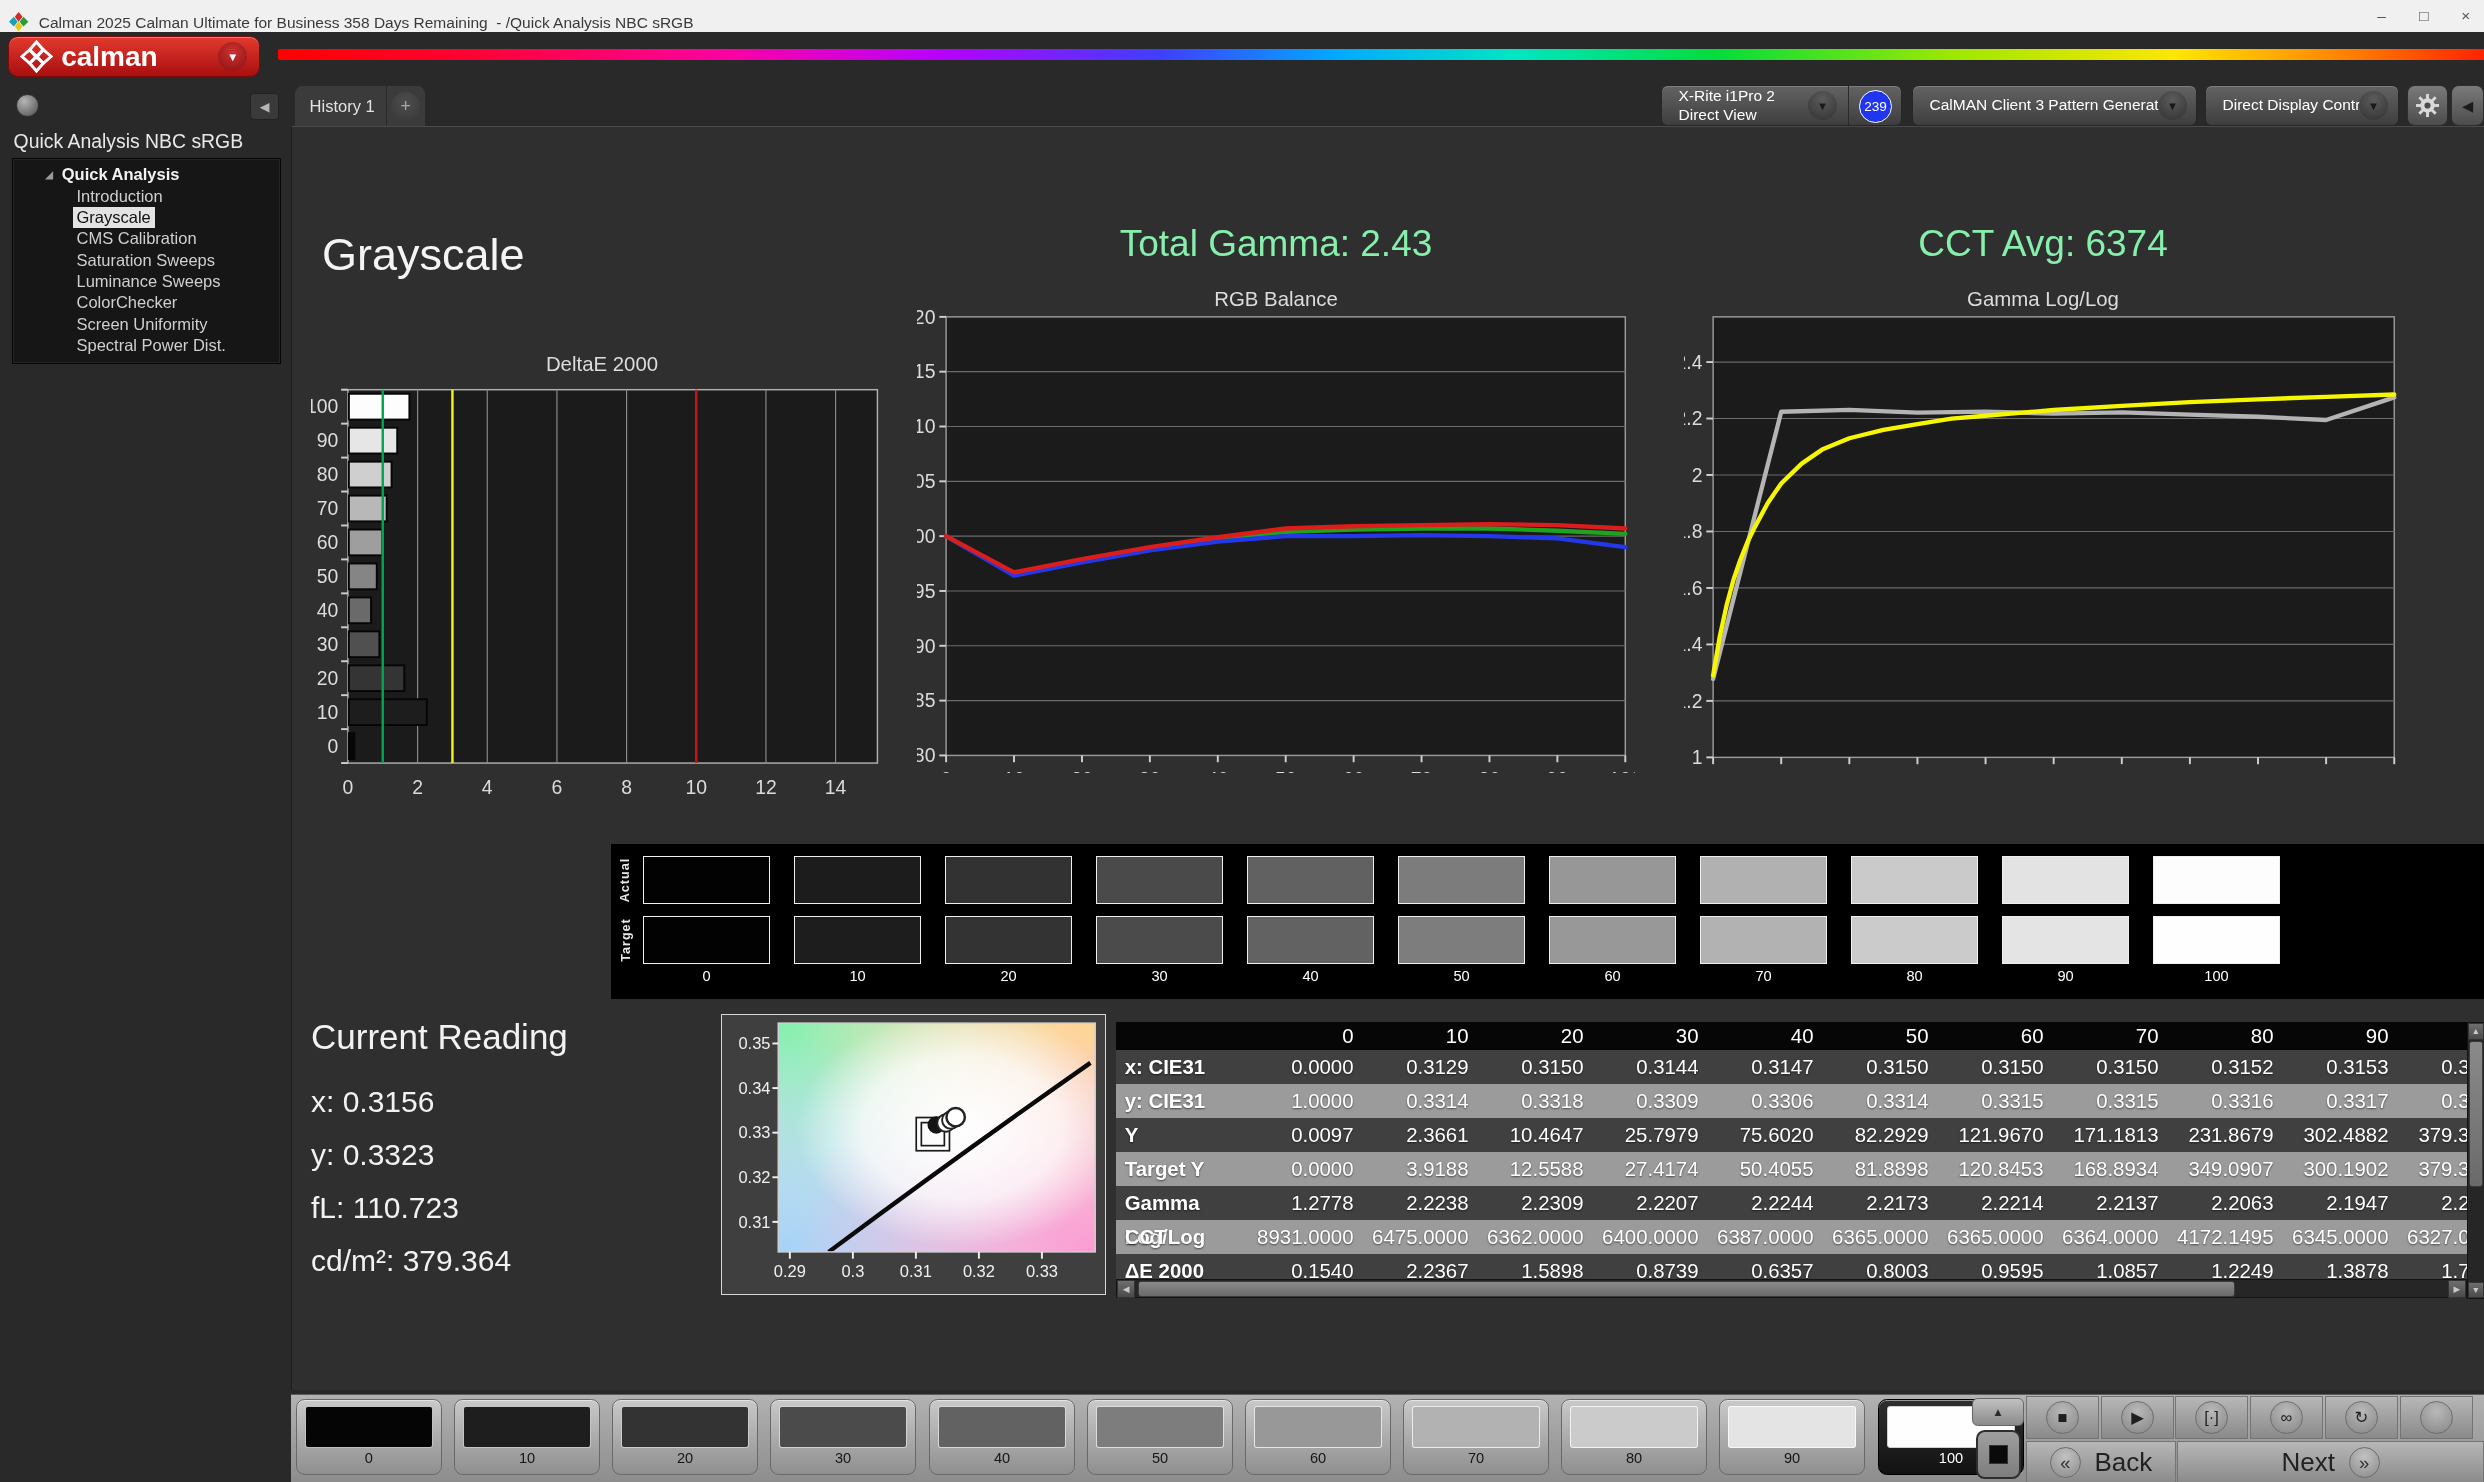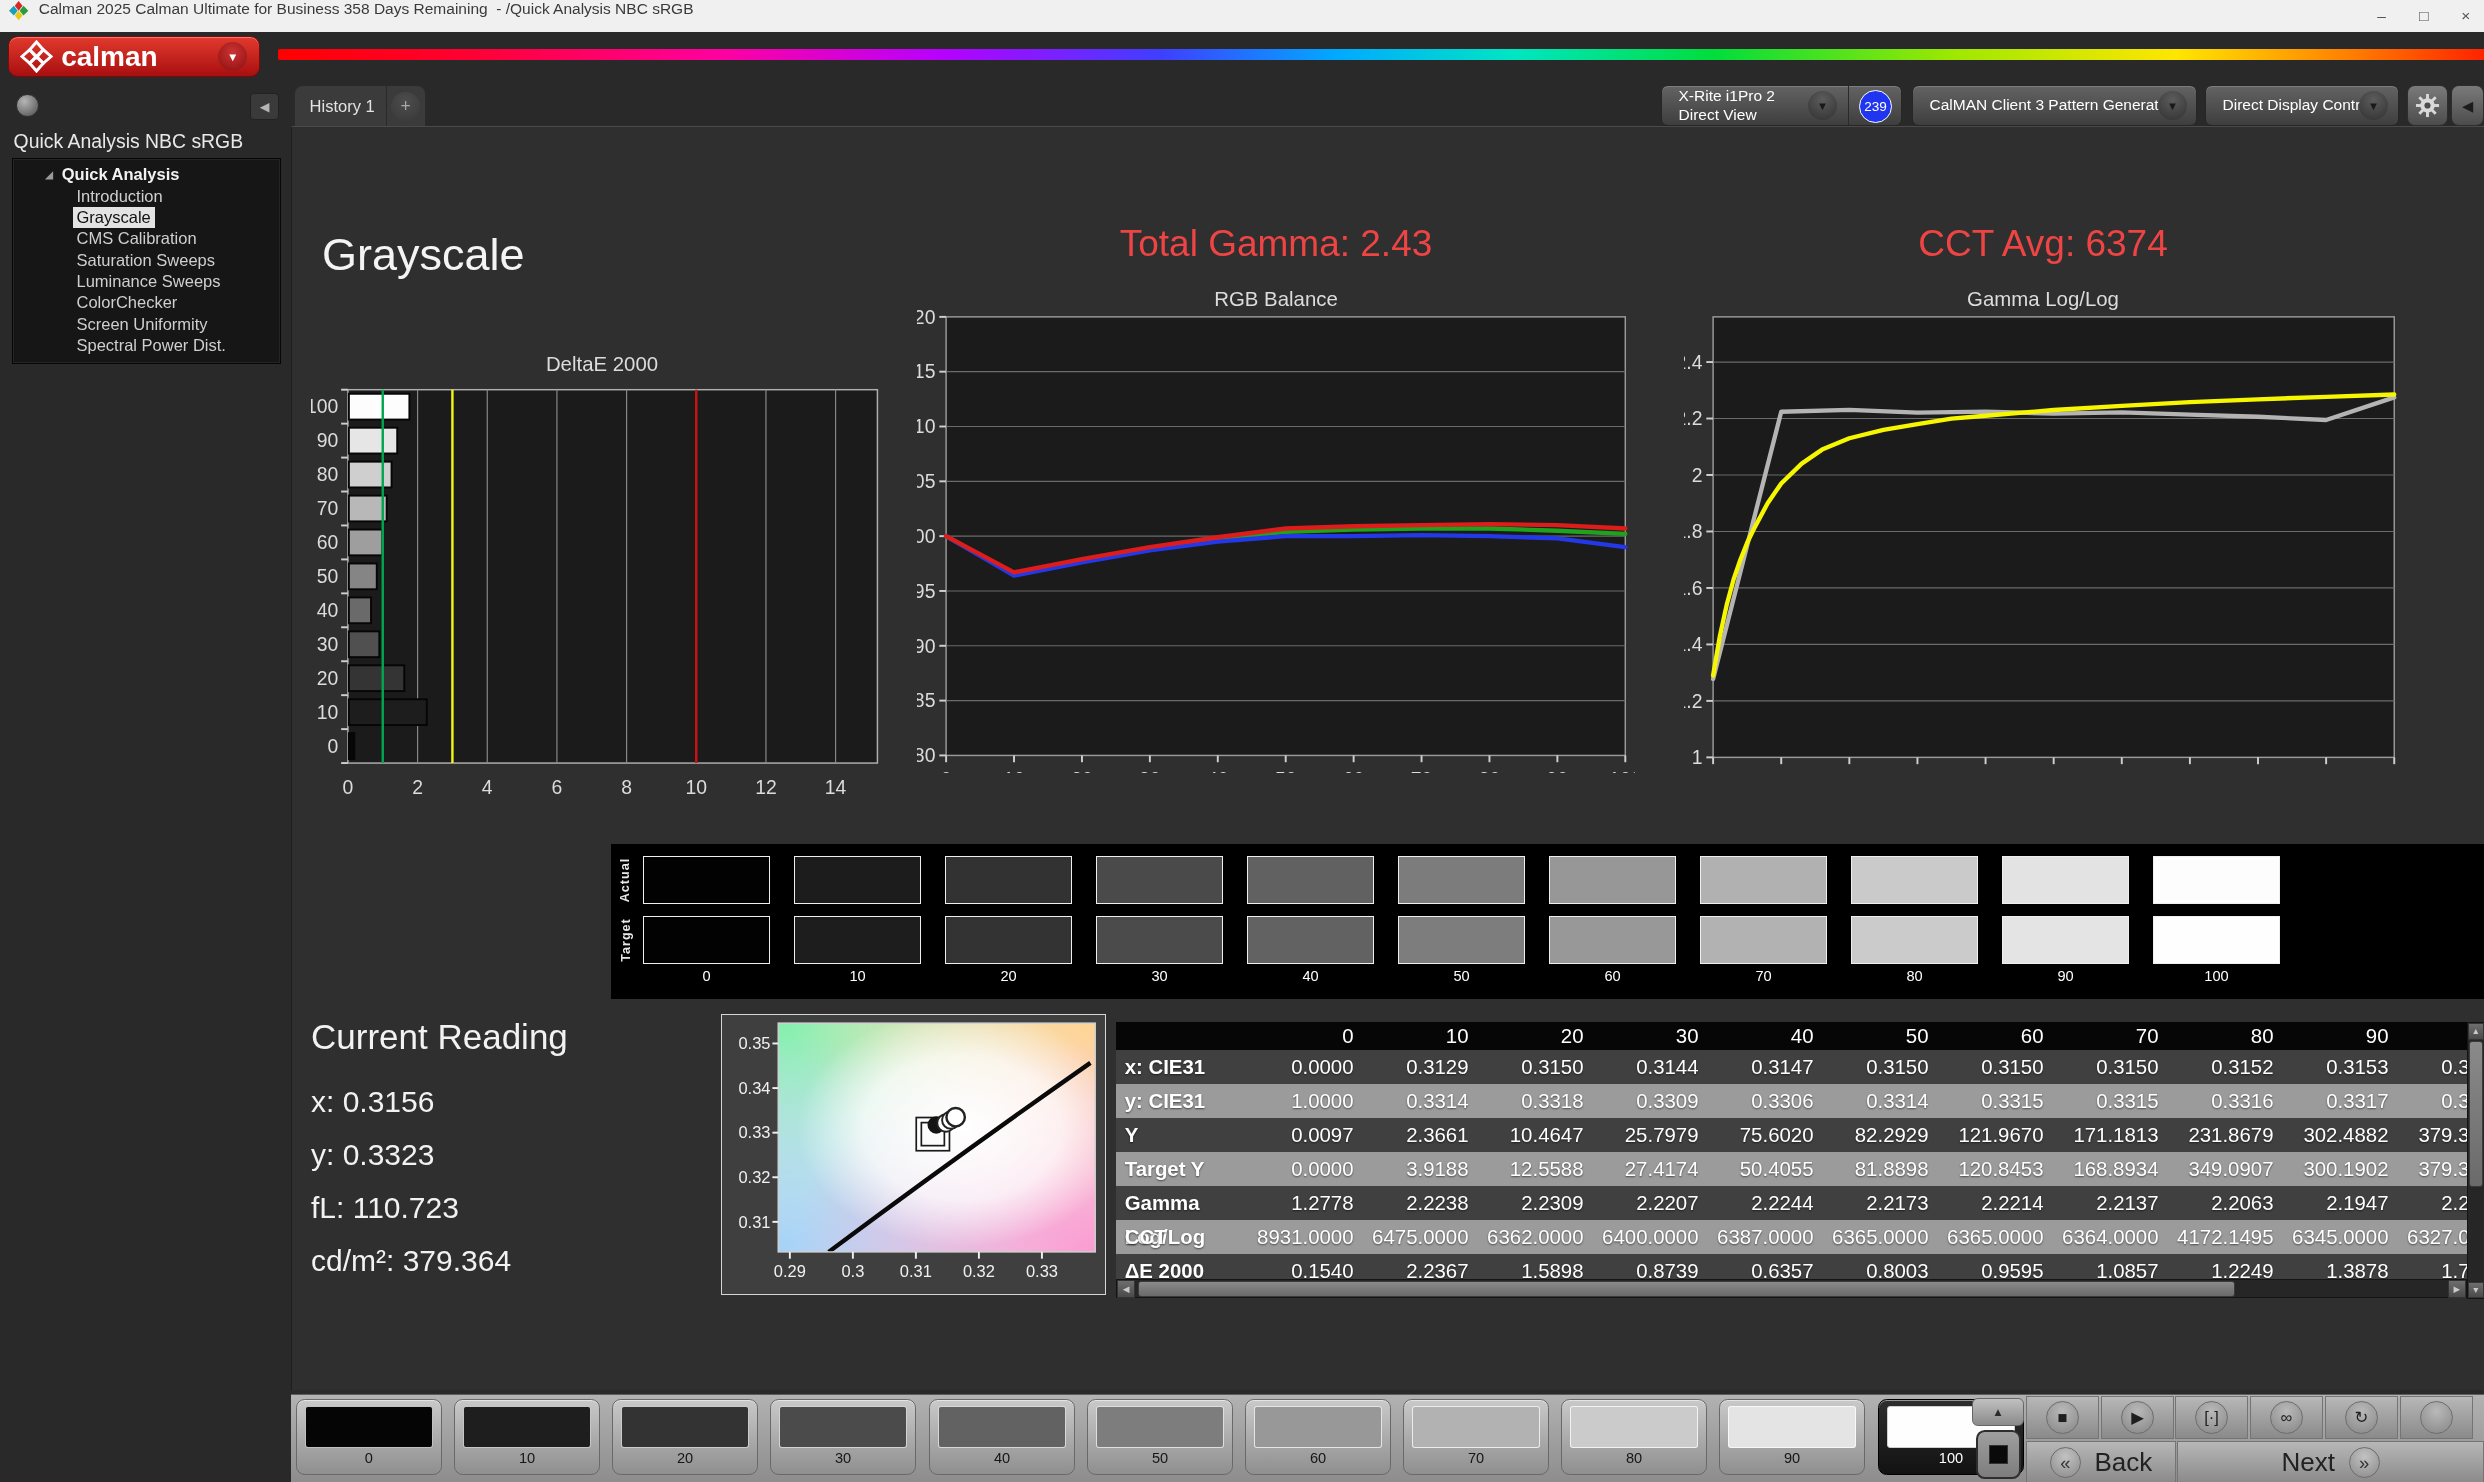--- a/index.html
+++ b/index.html
@@ -1,21 +1,21 @@
 <!DOCTYPE html>
 <html><head>
 <meta charset="utf-8">
 <style>
   *{margin:0;padding:0;box-sizing:border-box}
   html,body{background:#111}
   body{font-family:"Liberation Sans",sans-serif}
   #root{position:relative;width:2484px;height:1483px;background:#292929;overflow:hidden}
 
   
-  #titlebar{position:absolute;left:0;top:0;width:2484px;height:32px;background:#f0f0f0;display:flex;align-items:flex-start}
+  #titlebar{position:absolute;left:0;top:0;width:2484px;height:32px;background:#f0f0f0;display:flex;align-items:flex-end}
   #title-text{font-size:15.5px;color:#3a3a3a;margin-left:9.7px;white-space:pre}
   #win-controls{position:absolute;right:13.6px;top:0;height:32px;display:flex;align-items:center;gap:33px;color:#555;font-size:15.5px}
   #win-controls span{cursor:default}
 
   
   #logo{position:absolute;left:7.8px;top:36px;width:252px;height:41px;background:linear-gradient(#e23a2e,#a80f0f);border-radius:9.7px;border:1px solid #7d0a0a;display:flex;align-items:center;padding:0 11.6px;box-shadow:inset 0 1px 0 rgba(255,255,255,.35)}
   #logo .logo-word{color:#fff;font-size:28px;font-weight:bold;letter-spacing:0;margin-left:7.8px}
   #logo .logo-caret{margin-left:auto;width:29px;height:29px;border-radius:50%;background:radial-gradient(circle at 50% 35%,#c33,#8c0e0e);display:flex;align-items:center;justify-content:center;color:#fff;font-size:11.6px}
   #rainbow{position:absolute;left:278px;top:49px;width:2207px;height:10.7px;border-radius:1.9px;
     background:linear-gradient(90deg,#ff0000 0%,#ff0035 9%,#ff00a0 20%,#b800ff 30%,#3f3fff 40%,#00aaff 48%,#00e6c3 56%,#00dd3c 65%,#9fe800 76%,#ffe600 86%,#ff7d00 94%,#ff2200 100%)}
@@ -49,21 +49,21 @@
   #source-box .devcaret{left:245px}
   #display-box{left:2205px;width:194px}
   #display-box .devcaret{left:153px}
   .sqbtn{position:absolute;top:85px;height:41px;background:linear-gradient(#7a7a7a,#4c4c4c);border:1px solid #2d2d2d;border-radius:7.8px;display:flex;align-items:center;justify-content:center}
   #gear-btn{left:2407px;width:41px}
   #panel-collapse{left:2451px;width:33px;color:#1c1c1c;font-size:14.6px}
 
   
   #main{position:absolute;left:291px;top:126px;width:2193px;height:1264px;background:#2f2f2f;border-top:1px solid #4a4a4a;border-left:1px solid #1d1d1d}
   .h-grayscale{position:absolute;left:322px;top:229px;font-size:45px;color:#f4f4f4}
-  .h-sub{position:absolute;font-size:37px;color:#ef4444;text-align:center}
+  .h-sub{position:absolute;font-size:37px;color:#86efac;text-align:center}
   #h-de{left:311px;top:295px;width:582px}
   #h-gamma{left:917px;top:223px;width:718px}
   #h-cct{left:1684px;top:223px;width:718px}
   .chart-title{position:absolute;font-size:20.4px;color:#dcdcdc;text-align:center}
   #t-delta{left:311px;top:353px;width:582px}
   #t-rgb{left:917px;top:288px;width:718px}
   #t-loglog{left:1684px;top:288px;width:718px}
   .chart-svg{position:absolute}
   #chart-delta{left:311px;top:380px}
   #chart-rgb{left:917px;top:309px}

